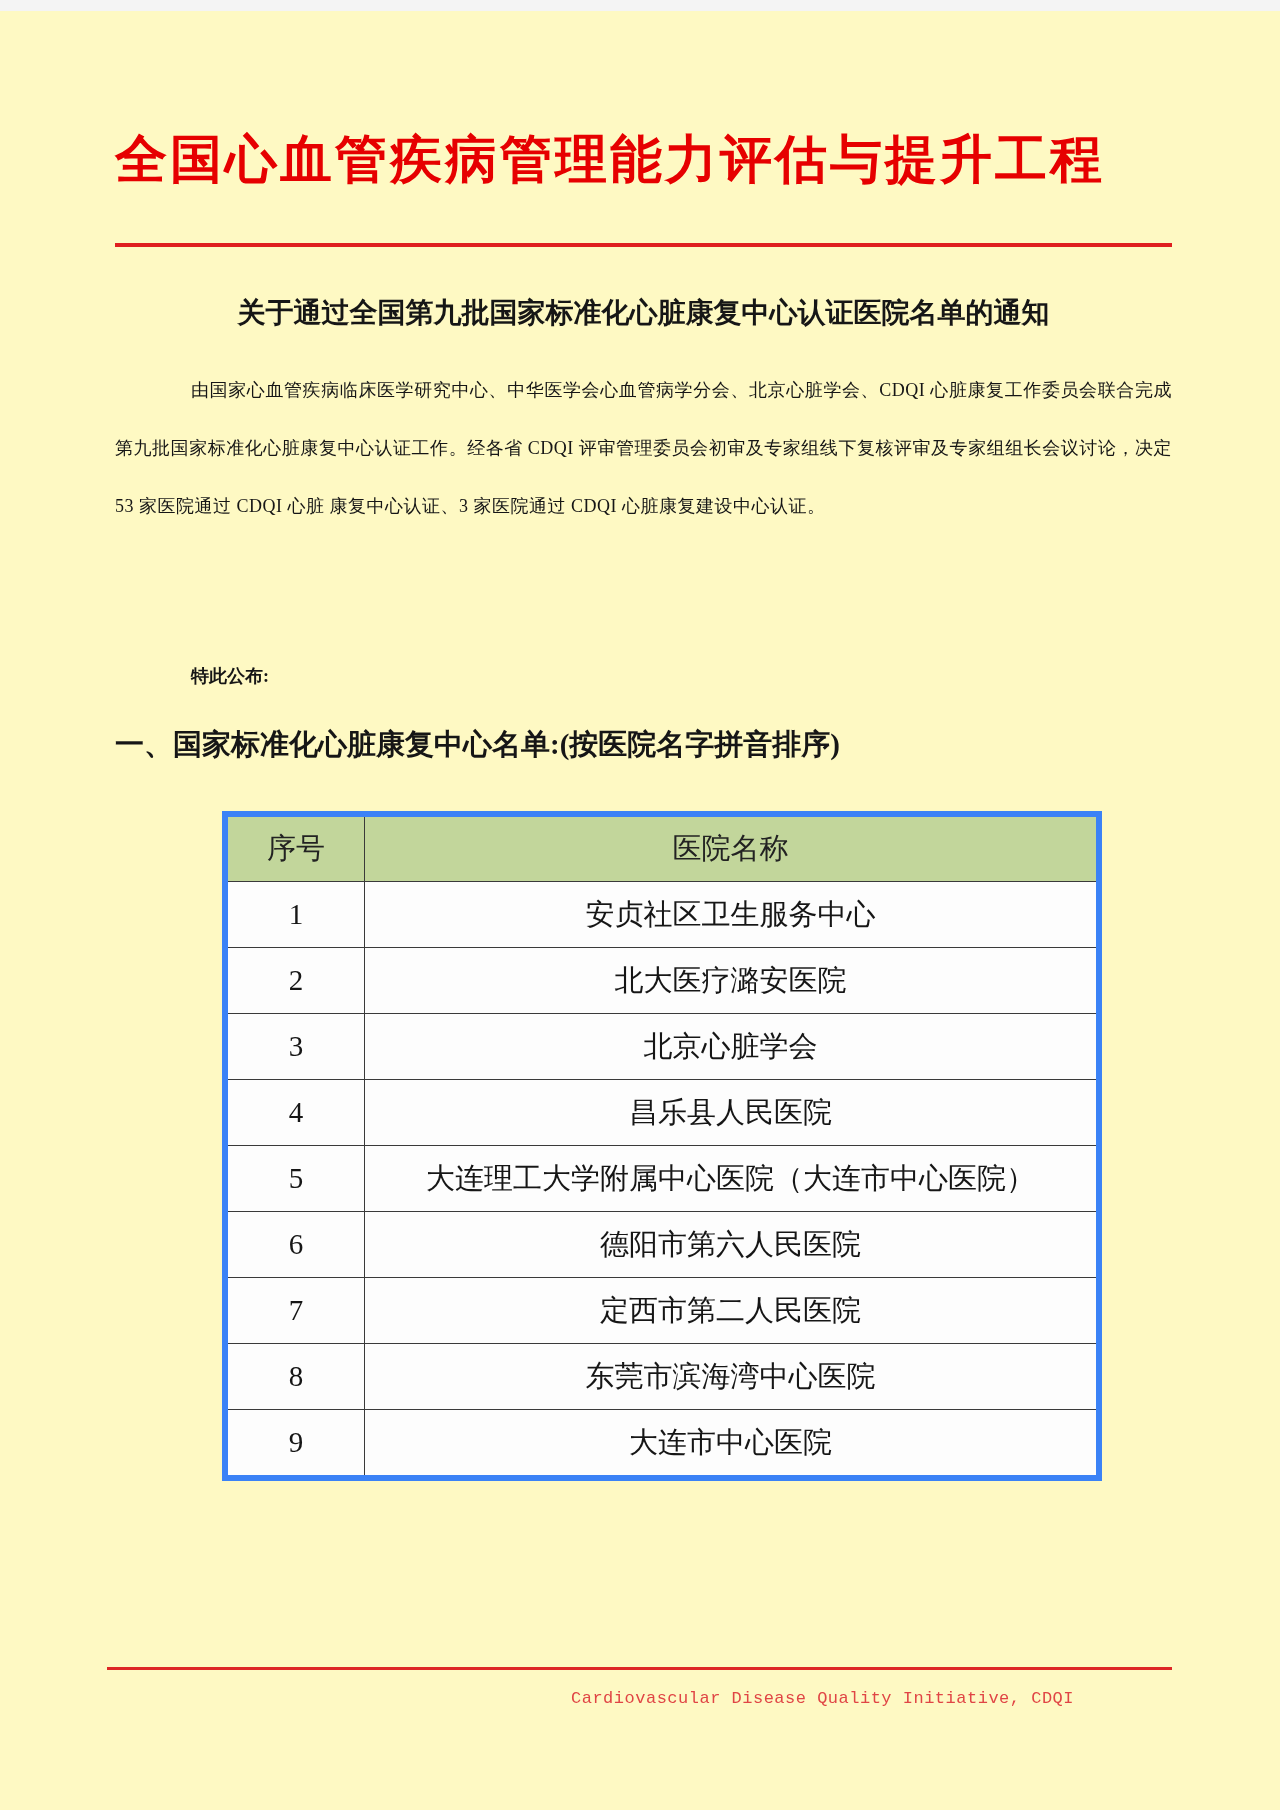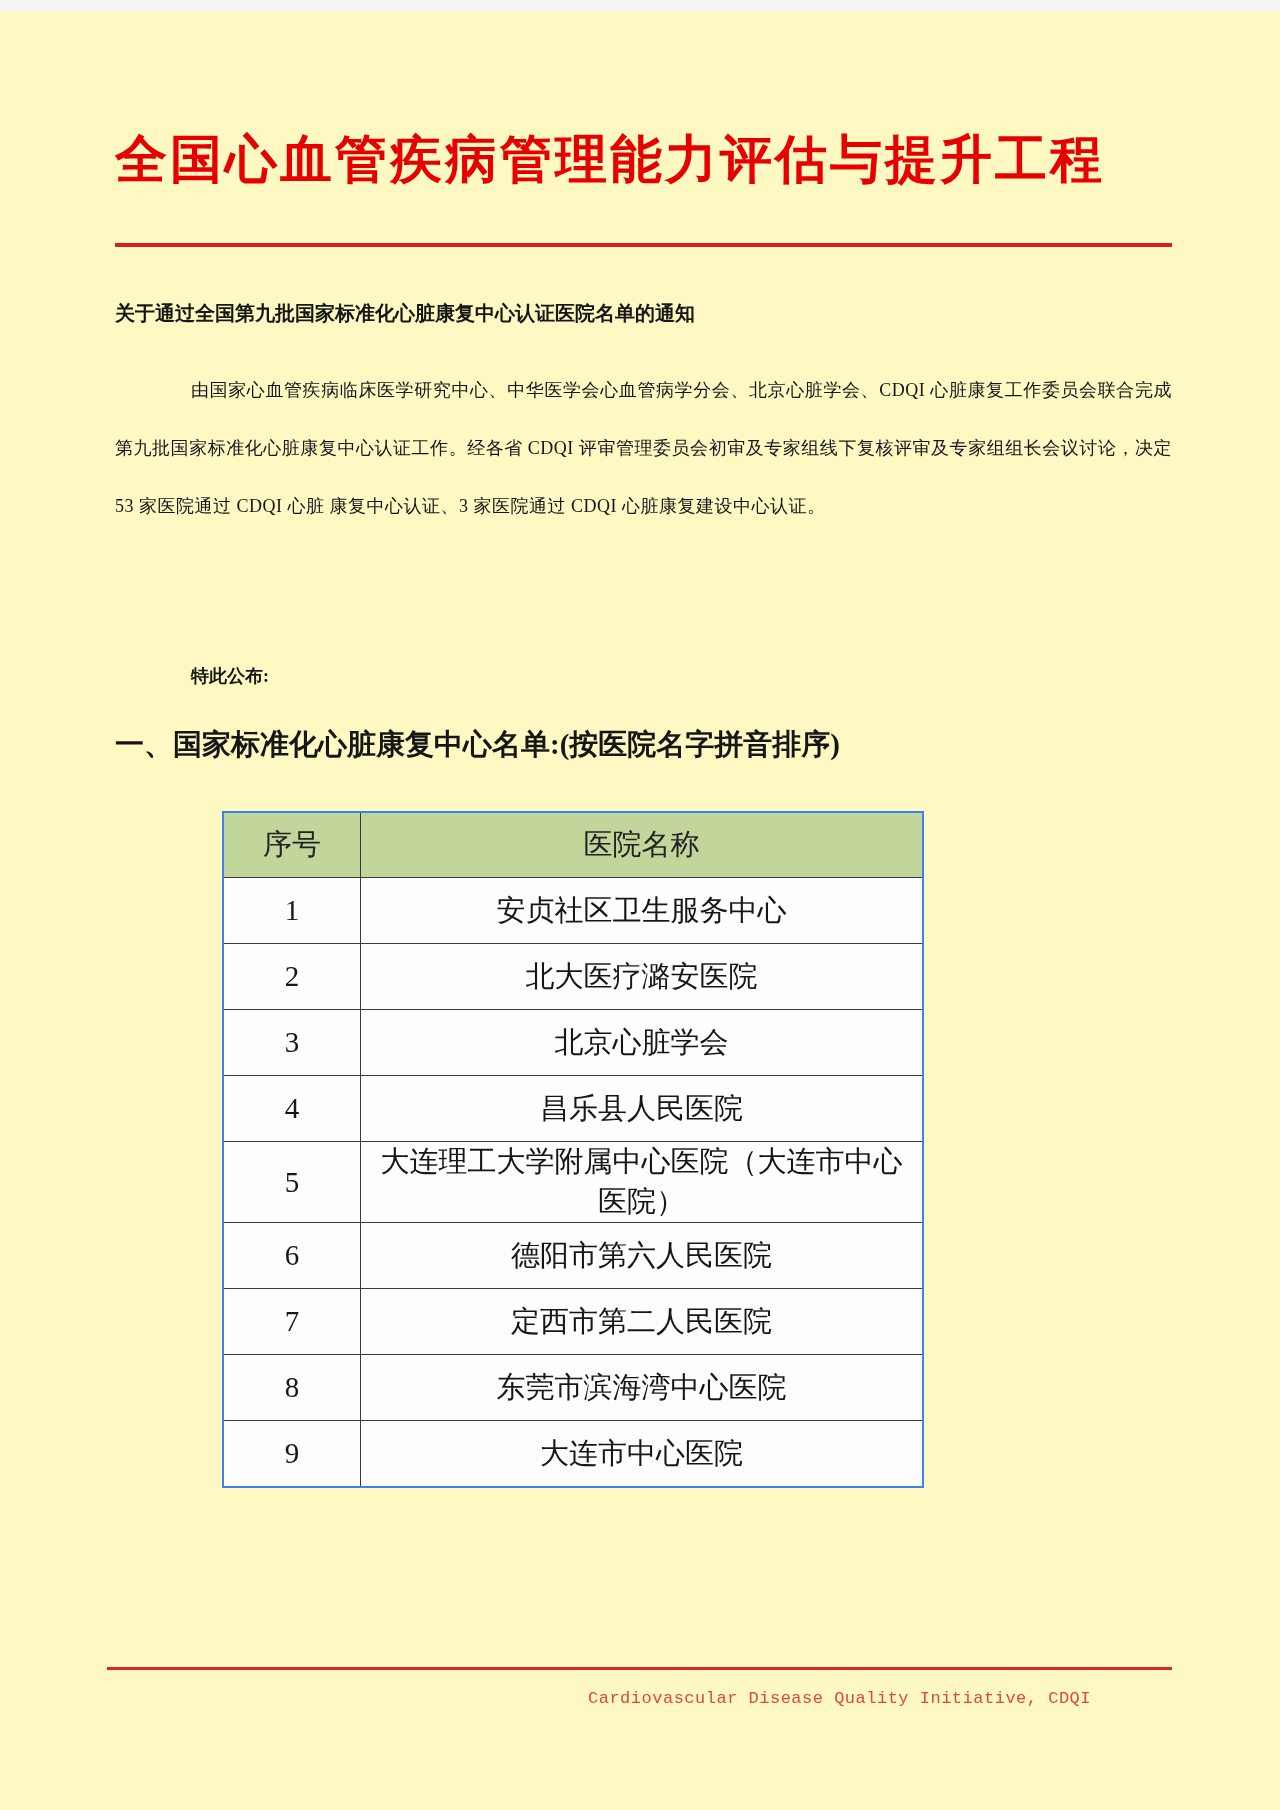--- a/index.html
+++ b/index.html
@@ -29,22 +29,22 @@
     letter-spacing: 3px;
     white-space: nowrap;
   }
   .rule-top {
     margin-top: 52px;
     height: 4px;
     background: #df1f1f;
   }
   .doc-subtitle {
     margin: 48px 0 0 0;
-    text-align: left;
-    font-size: 20px;
+    text-align: center;
+    font-size: 28px;
     line-height: 36px;
     font-weight: bold;
   }
   .body-para {
     margin: 30px 0 0 0;
     font-size: 18px;
     line-height: 58px;
     text-align: justify;
     text-indent: 76px;
     letter-spacing: 0.5px;
@@ -59,22 +59,22 @@
   .section-heading {
     margin: 32px 0 0 0;
     font-size: 29px;
     line-height: 38px;
     font-weight: bold;
   }
   table.hospital-table {
     border-collapse: collapse;
     table-layout: fixed;
     margin: 48px 0 0 107px;
-    width: 702px;
-    border: 2px solid #3b82f6;
+    width: 880px;
+    border: 6px solid #3b82f6;
   }
   table.hospital-table th,
   table.hospital-table td {
     border: 1px solid #3a3a3a;
     text-align: center;
     vertical-align: middle;
     font-weight: normal;
     padding: 0 6px;
   }
   table.hospital-table th {
@@ -95,21 +95,21 @@
     position: absolute;
     left: 107px;
     right: 108px;
     top: 1656px;
     height: 3px;
     background: #dd2626;
   }
   .footer-text {
     position: absolute;
     top: 1678px;
-    right: 189px;
+    right: 206px;
     font-family: "Liberation Mono", "DejaVu Sans Mono", monospace;
     font-size: 17px;
     letter-spacing: 0.5px;
     color: #e04545;
     white-space: nowrap;
   }
 </style>
 </head>
 <body>
 

